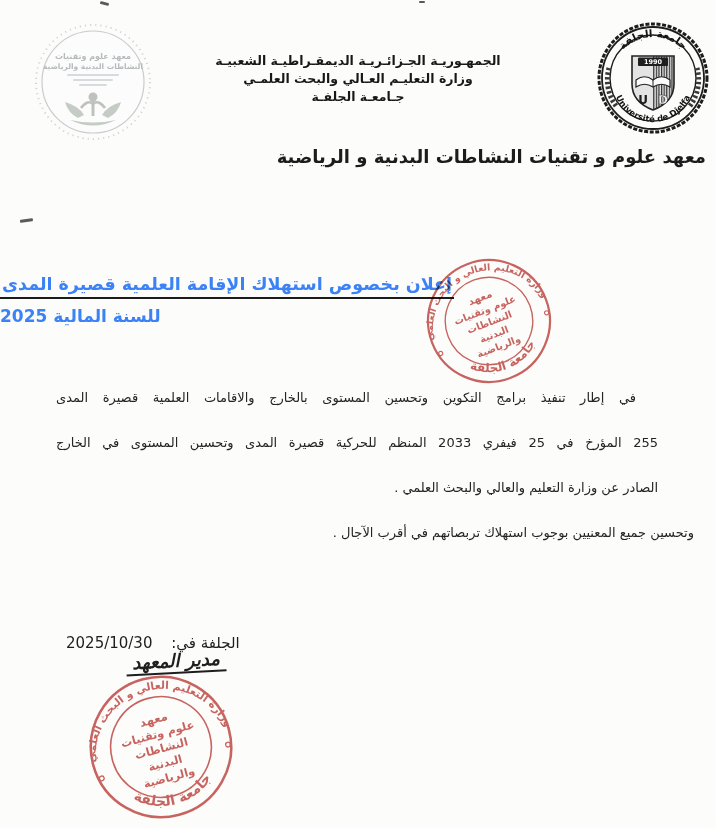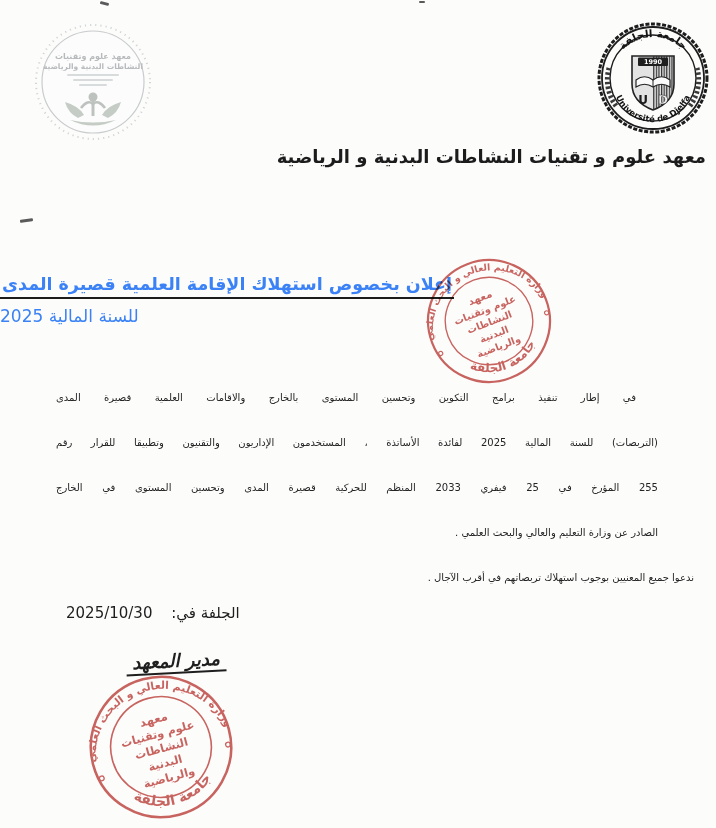--- a/index.html
+++ b/index.html
@@ -20,33 +20,33 @@
   }
   
   .title-wrap {
     position:absolute; top:274px; left:0; width:590px;
     text-align:left; direction:rtl; color:#3b82f6;
   }
   .title-main {
     display:inline-block; font-size:17.5px; font-weight:bold;
     border-bottom:2px solid #1c1c1c; padding:0 2px 3px 2px;
   }
-  .title-sub { margin-top:7px; font-size:17px; font-weight:normal; }
+  .title-sub { margin-top:7px; font-size:17px; font-weight:bold; }
   
   .body-block {
     position:absolute; top:386px; right:58px; left:56px;
-    direction:rtl; font-size:10px; line-height:24px; color:#242424;
+    direction:rtl; font-size:13px; line-height:24px; color:#242424;
   }
   .body-line { margin-bottom:21px; text-align:justify; text-align-last:justify; }
   .body-line.indent  { padding-right:22px; }
   .body-line.plain   { text-align-last:right; }
   .body-line.outdent { margin-right:-36px; text-align:right; text-align-last:right; }
   
   .date-line {
-    position:absolute; top:604px; left:66px;
+    position:absolute; top:634px; left:66px;
     direction:rtl; font-size:15px; color:#1e1e1e;
   }
   .date-line .val { direction:ltr; unicode-bidi:embed; display:inline-block; margin-right:14px; }
   .signature {
     position:absolute; top:650px; left:106px; width:140px; text-align:center;
     font-size:18px; font-weight:bold; font-style:italic; transform:rotate(-3deg);
   }
   .signature .sig-inner { display:inline-block; border-bottom:2.5px solid #1e1e1e; padding:0 6px 1px 6px; }
   
   .stamp { position:absolute; mix-blend-mode:multiply; opacity:.85; }
@@ -77,20 +77,25 @@
     <g>
       <circle cx="65" cy="77" r="4.5" fill="#97a09c"></circle>
       <path d="M 65,81 L 65,96" stroke="#97a09c" stroke-width="3" fill="none"></path>
       <path d="M 53,88 Q 60,79 65,84 Q 70,79 77,88" stroke="#97a09c" stroke-width="2.6" fill="none"></path>
       <path d="M 50,98 Q 40,93 37,82 Q 51,86 56,95 Z" fill="#a4b0a6"></path>
       <path d="M 80,98 Q 90,93 93,82 Q 79,86 74,95 Z" fill="#a4b0a6"></path>
       <path d="M 42,100 Q 65,111 88,100 Q 65,105 42,100 Z" fill="#a4b0a6"></path>
     </g>
   </svg>
 
+  <div class="header-center">
+    <div>الجمهـوريـة الجـزائـريـة الديمقـراطيـة الشعبيـة</div>
+    <div>وزارة التعليـم العـالي والبحث العلمـي</div>
+    <div>جـامعـة الجلفـة</div>
+  </div>
 
   <svg class="seal-right" viewBox="0 0 114 116" xmlns="http://www.w3.org/2000/svg" xmlns:xlink="http://www.w3.org/1999/xlink">
     <defs>
       <path id="seal-top-arc" d="M 16,58 A 41,41 0 0 1 98,58"></path>
       <path id="seal-bot-arc" d="M 17,62 A 40,40 0 0 0 97,62"></path>
       <pattern id="hatchp" width="2.6" height="2.6" patternUnits="userSpaceOnUse">
         <rect width="1.2" height="2.6" fill="#2f2f2f"></rect>
       </pattern>
     </defs>
     <circle cx="57" cy="58" r="54" fill="none" stroke="#1d1d1d" stroke-width="3" stroke-dasharray="4 1.6"></circle>
@@ -120,24 +125,23 @@
 
   <div class="institute-line">معهد علوم و تقنيات النشاطات البدنية و الرياضية</div>
 
   <div class="title-wrap">
     <div><span class="title-main">إعلان بخصوص استهلاك الإقامة العلمية قصيرة المدى</span></div>
     <div class="title-sub">للسنة المالية 2025</div>
   </div>
 
   <div class="body-block">
     <div class="body-line indent">في إطار تنفيذ برامج التكوين وتحسين المستوى بالخارج والاقامات العلمية قصيرة المدى</div>
-    <div class="body-line">(التربصات) للسنة المالية 2025 لفائدة الأساتذة ، المستخدمون الإداريون والتقنيون وتطبيقا للقرار رقم</div>
     <div class="body-line">255 المؤرخ في 25 فيفري 2033 المنظم للحركية قصيرة المدى وتحسين المستوى في الخارج</div>
     <div class="body-line plain">الصادر عن وزارة التعليم والعالي والبحث العلمي .</div>
-    <div class="body-line outdent">ندعوا جميع المعنيين بوجوب استهلاك تربصاتهم في أقرب الآجال .</div>
+    <div class="body-line outdent">وتحسين جميع المعنيين بوجوب استهلاك تربصاتهم في أقرب الآجال .</div>
   </div>
 
   <div class="date-line">
     <span>الجلفة في:</span>
     <span class="val">2025/10/30</span>
   </div>
 
   <div class="signature">
     <span class="sig-inner">مدير المعهد</span>
   </div>

